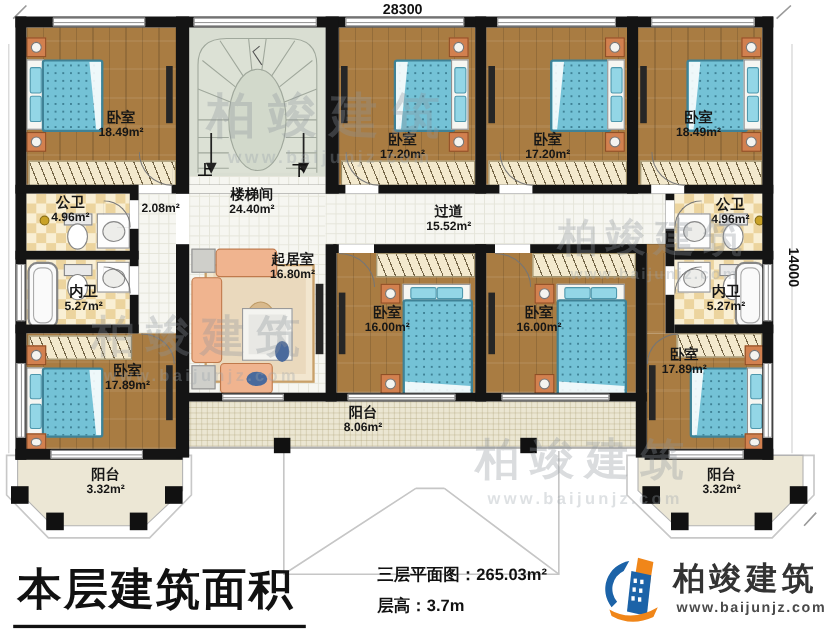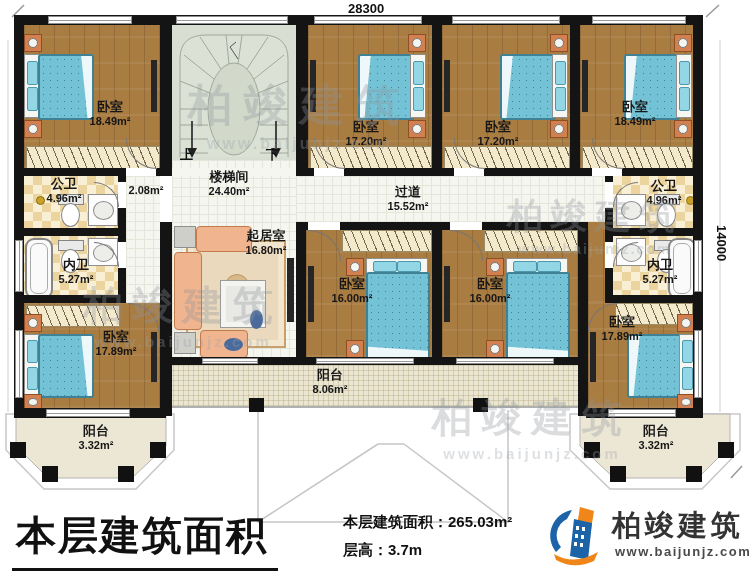--- a/index.html
+++ b/index.html
@@ -423,21 +423,21 @@
   </div>
   <div class="wm" style="left:392px;top:390px;width:280px;">
     <span class="b1" style="font-size:40px;letter-spacing:10px;">柏竣建筑</span>
     <span class="b2" style="font-size:15px;letter-spacing:3px;">www.baijunjz.com</span>
   </div>
 
   <div class="footer-title">
     <span class="t">本层建筑面积</span>
   </div>
   <div class="finfo" style="left:343px;top:513px;">
-    <span>本层建筑面积：</span><span>265.03m²</span>
+    <span>三层平面图：</span><span>265.03m²</span>
   </div>
   <div class="finfo" style="left:343px;top:541px;">
     <span>层高：</span><span>3.7m</span>
   </div>
   <svg class="abs" style="left:546px;top:502px;z-index:7;" width="64" height="66" viewBox="0 0 64 66">
     <path d="M10,50 A26,26 0 0 1 26,8 L21,17 A18,18 0 0 0 15,45 Z" fill="#1c63a8"></path>
     <polygon points="34,5 48,9 44,34 30,30" fill="#f08619"></polygon>
     <polygon points="28,17 46,21 42,58 24,54" fill="#1c63a8"></polygon>
     <rect x="30" y="24" width="3" height="4" fill="#fff"></rect>
       <rect x="36" y="25" width="3" height="4" fill="#fff"></rect>

